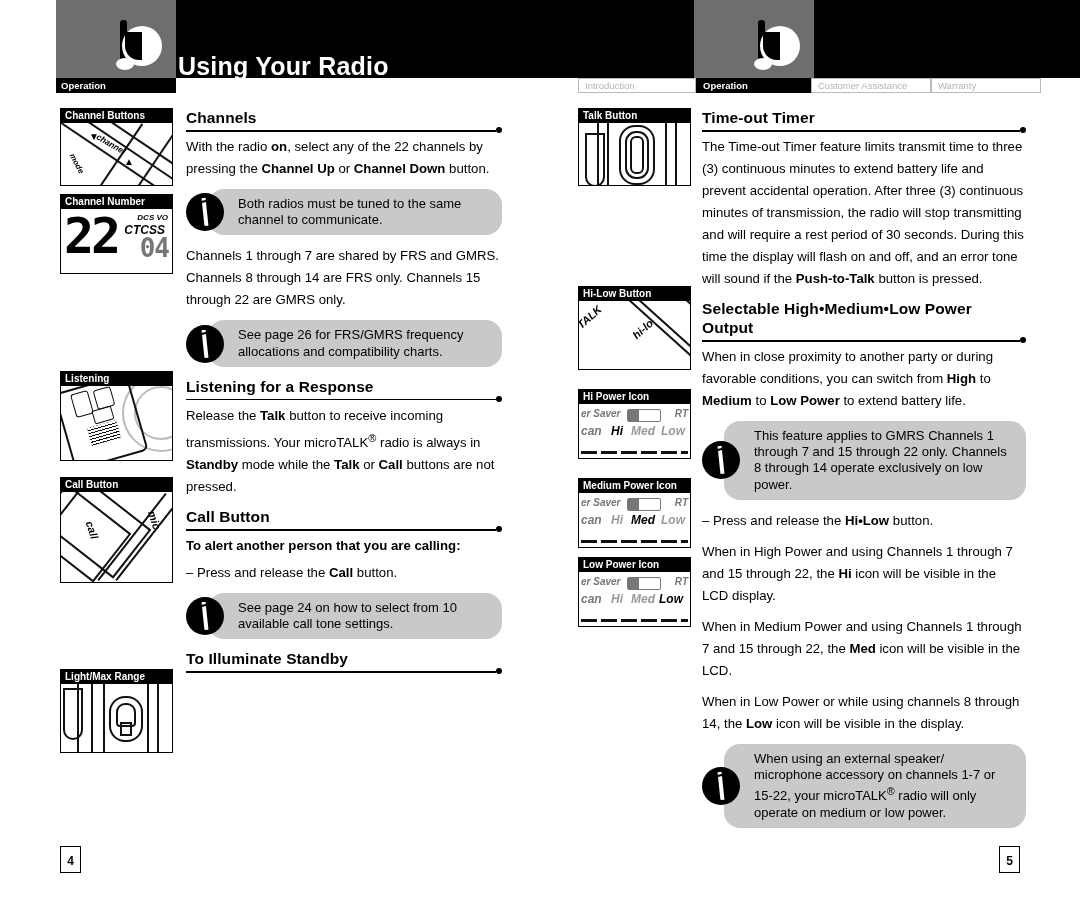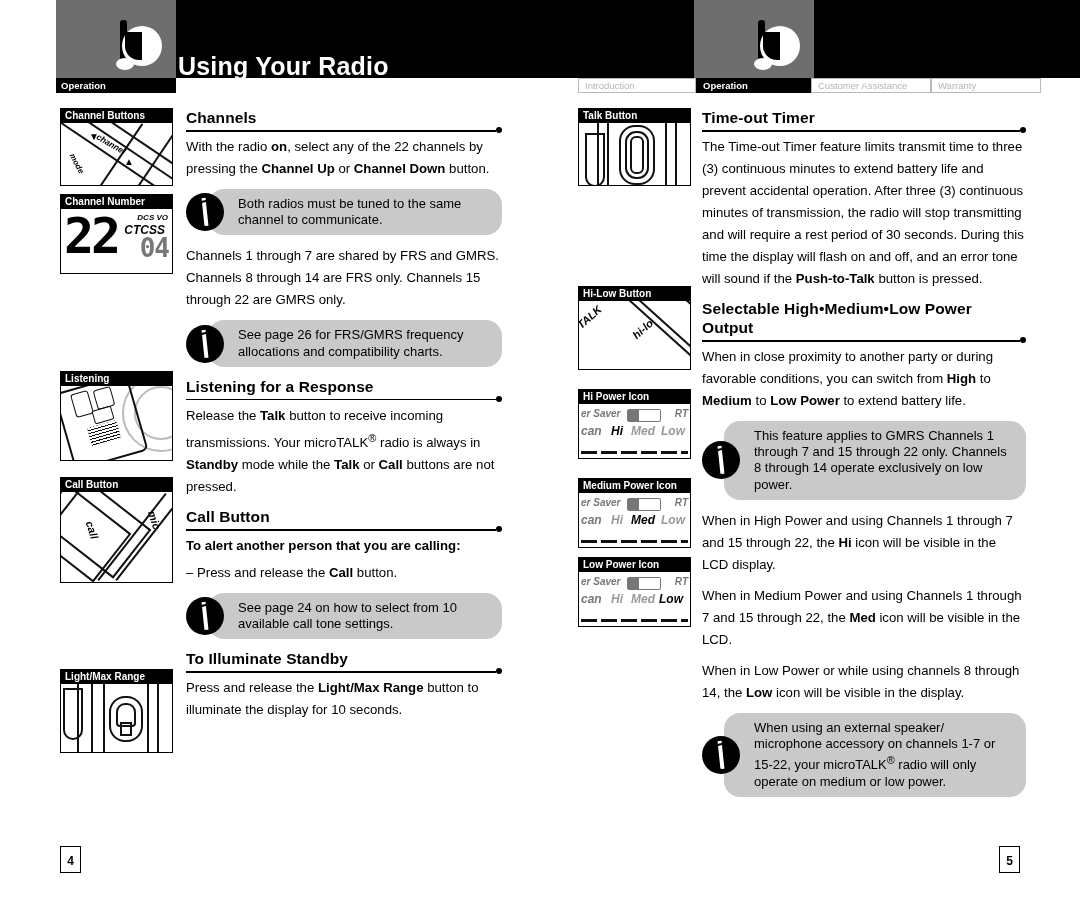--- a/index.html
+++ b/index.html
@@ -237,21 +237,20 @@
       <p class="body">– Press and release the <b>Call</b> button.</p>
       <div class="tip">
         <div class="mark"></div>
         <div class="bubble">See page 24 on how to select from 10 available call tone settings.</div>
       </div>
       <h2 class="sec">To Illuminate Standby</h2>
       <div class="rule">
         <span class="ln"></span>
         <span class="dot"></span>
       </div>
-      <p class="body">Press and release the <b>Light/Max Range</b> button to illuminate the display for 10 seconds.</p>
     </div>
 
   <div class="pgnum left" style="left:60px;top:846px;">
     <span>4</span>
   </div>
 </div>
 
 <div class="page page-right">
 
   <div class="tabbar">
@@ -345,20 +344,21 @@
       <h2 class="sec">Selectable High•Medium•Low Power Output</h2>
       <div class="rule">
         <span class="ln"></span>
         <span class="dot"></span>
       </div>
       <p class="body">When in close proximity to another party or during favorable conditions, you can switch from <b>High</b> to <b>Medium</b> to <b>Low Power</b> to extend battery life.</p>
       <div class="tip">
         <div class="mark"></div>
         <div class="bubble">This feature applies to GMRS Channels 1 through 7 and 15 through 22 only. Channels 8 through 14 operate exclusively on low power.</div>
       </div>
+      <p class="body">– Press and release the <b>Hi•Low</b> button.</p>
       <p class="body">When in High Power and using Channels 1 through 7 and 15 through 22, the <b>Hi</b> icon will be visible in the LCD display.</p>
       <p class="body">When in Medium Power and using Channels 1 through 7 and 15 through 22, the <b>Med</b> icon will be visible in the LCD.</p>
       <p class="body">When in Low Power or while using channels 8 through 14, the <b>Low</b> icon will be visible in the display.</p>
       <div class="tip">
         <div class="mark"></div>
         <div class="bubble">When using an external speaker/ microphone accessory on channels 1-7 or 15-22, your microTALK<sup>®</sup> radio will only operate on medium or low power.</div>
       </div>
     </div>
 
   <div class="pgnum right" style="left:459px;top:846px;">

